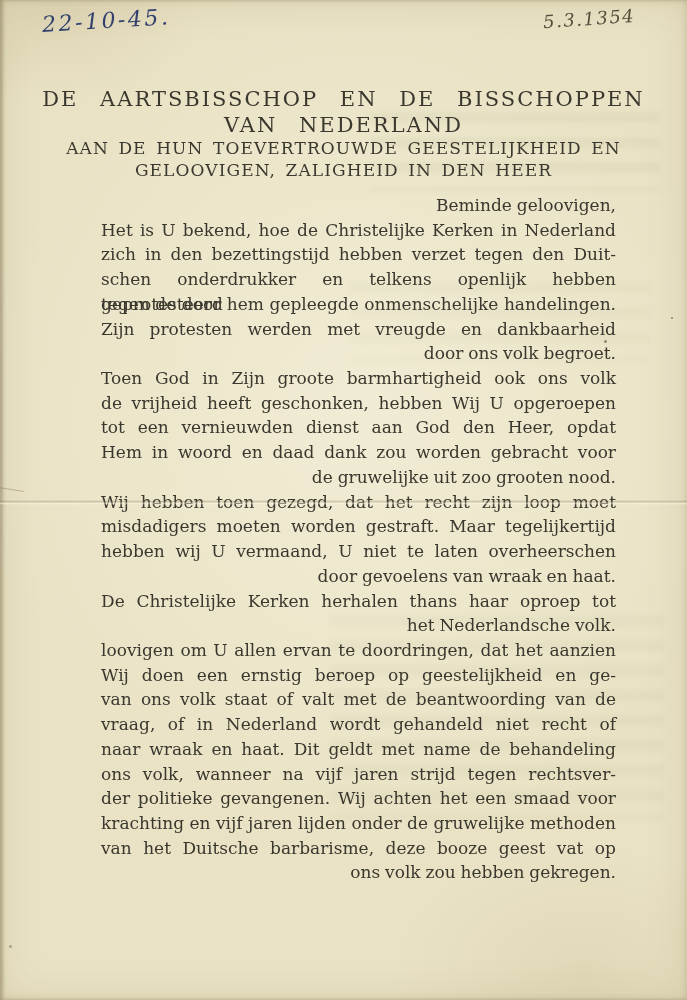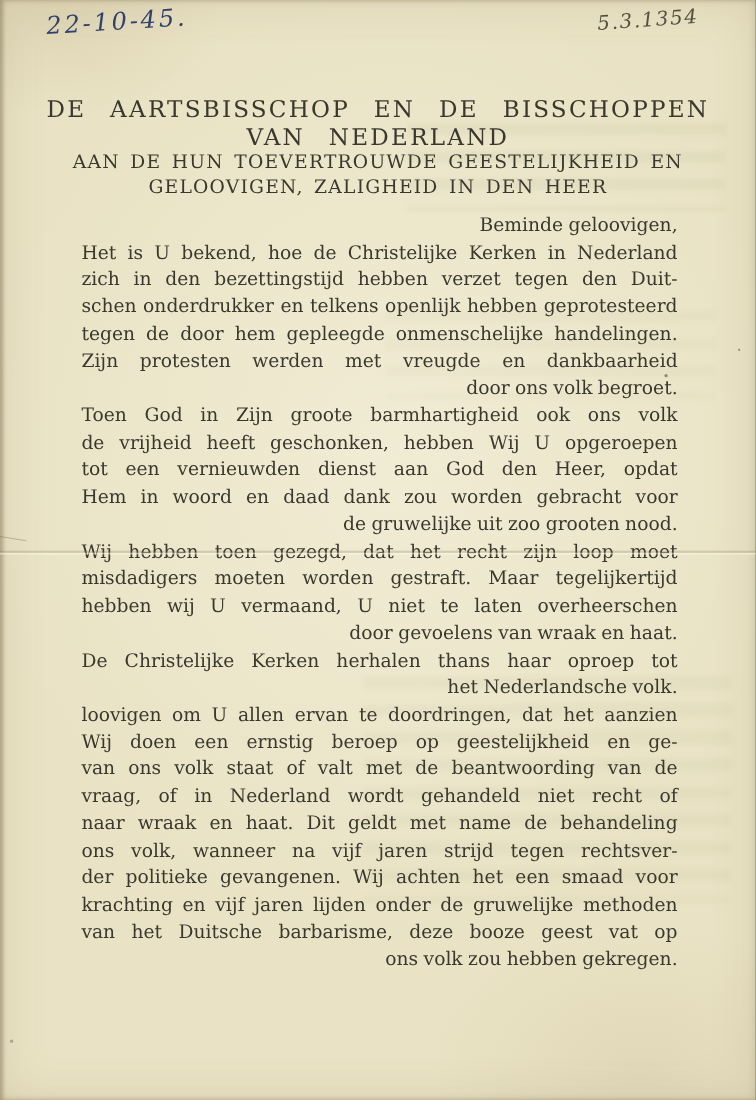--- a/index.html
+++ b/index.html
@@ -114,20 +114,21 @@
     height: 24.72px;
     line-height: 24.72px;
     font-size: 17px;
     word-spacing: -0.5px;
     text-align: right;
     white-space: normal;
   }
   .line.just {
     text-align: justify;
     text-align-last: justify;
+    margin-left: 27px;
   }
 </style>
 </head>
 <body>
 
 <div class="paper">
 
   <div class="show-through st-1"></div>
   <div class="show-through st-2"></div>
   <div class="show-through st-3"></div>

